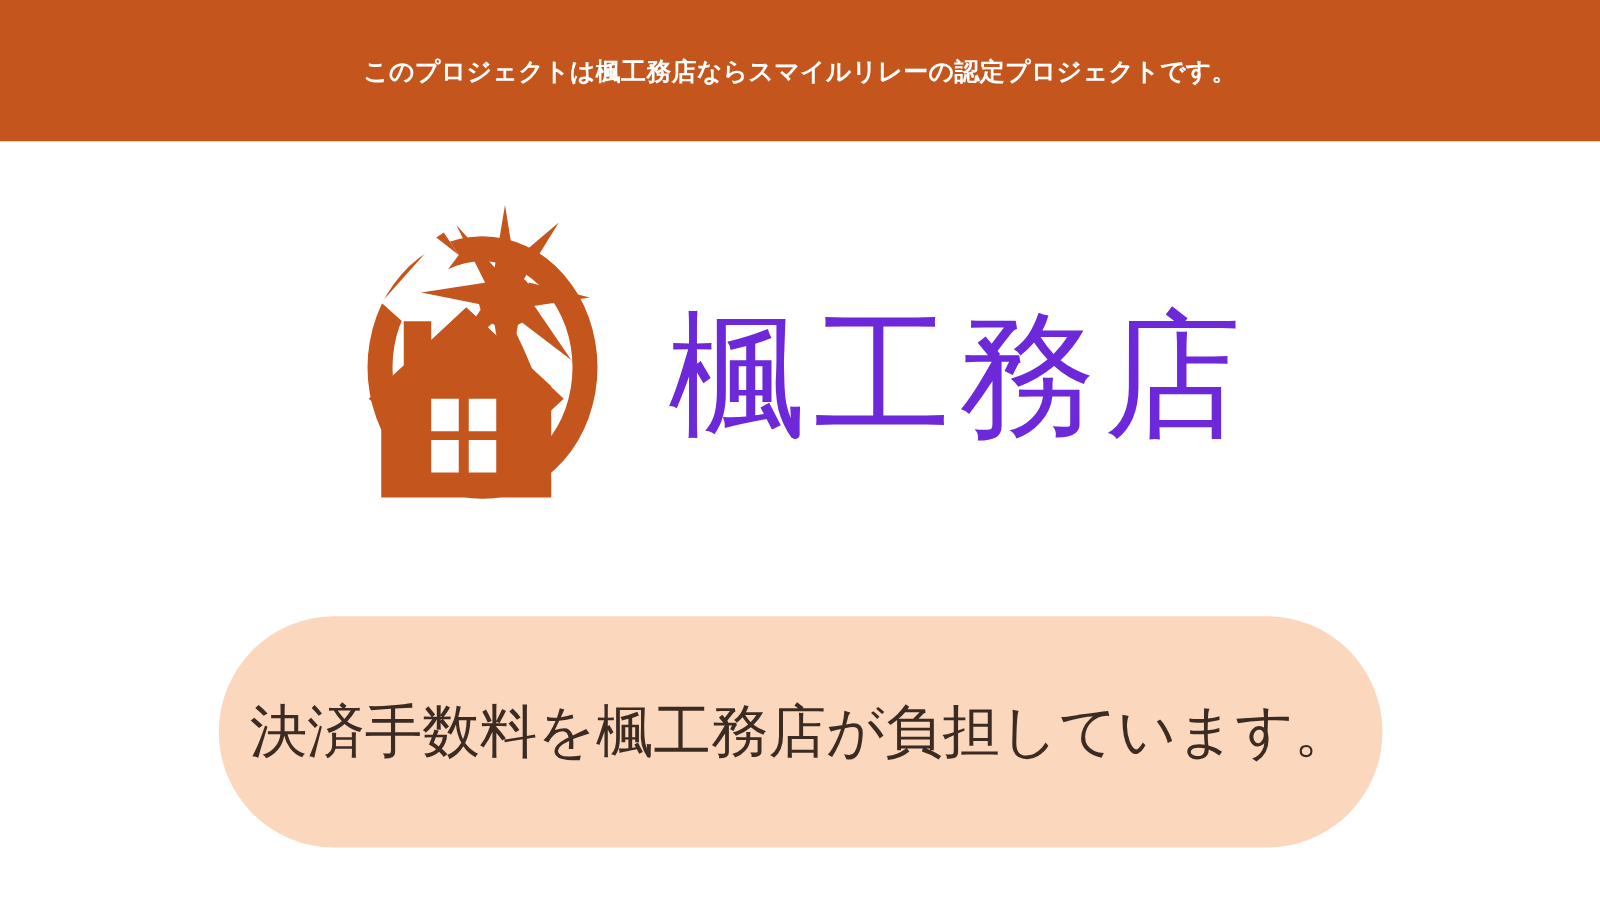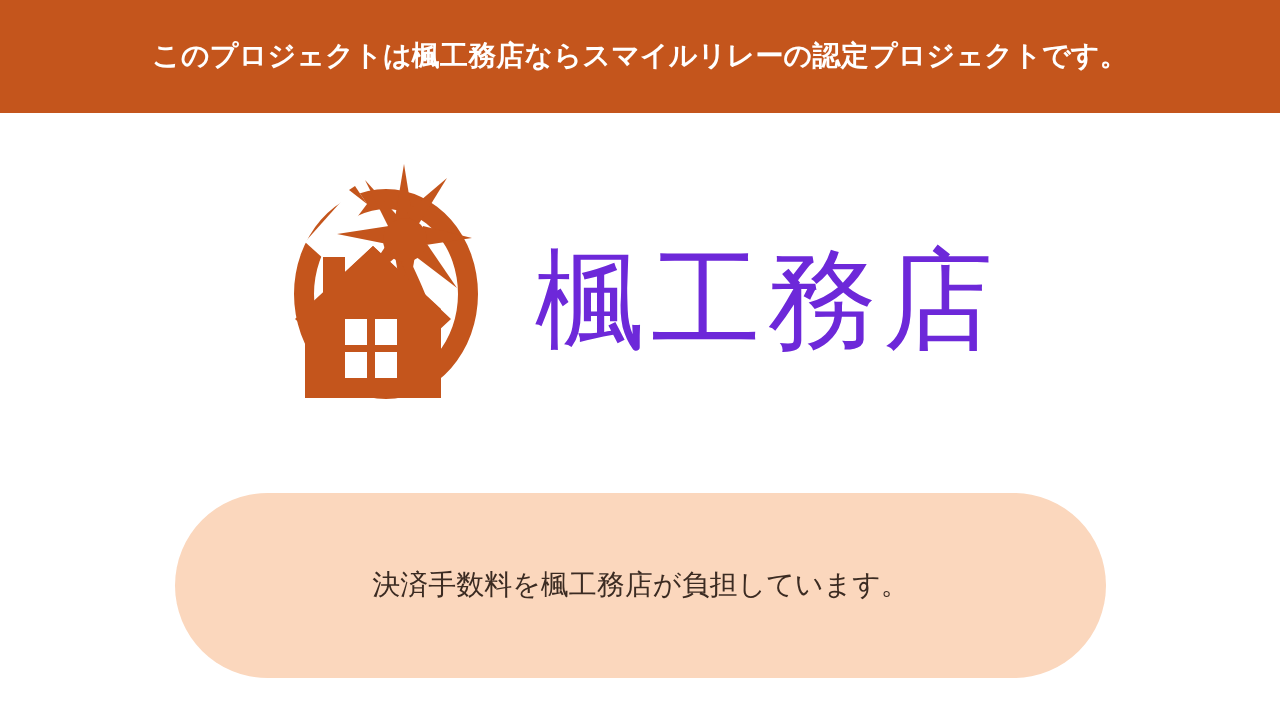--- a/index.html
+++ b/index.html
@@ -24,21 +24,21 @@
     width: 1280px;
     height: 113px;
     background: #c4551c;
     display: flex;
     align-items: center;
     justify-content: center;
     box-sizing: border-box;
   }
   .banner-text {
     color: #ffffff;
-    font-size: 28px;
+    font-size: 20px;
     font-weight: bold;
     letter-spacing: 0.2px;
     line-height: 1.1;
     white-space: nowrap;
     text-align: center;
     font-family: "DejaVu Sans", "Liberation Sans", sans-serif;
   }
 
   
   .logo-area {
@@ -84,21 +84,21 @@
     border-radius: 93px;
     box-sizing: border-box;
     display: flex;
     flex-direction: column;
     align-items: center;
     justify-content: center;
     gap: 14px;
   }
   .callout-line {
     color: #3b2b22;
-    font-size: 28px;
+    font-size: 46px;
     line-height: 1.15;
     white-space: nowrap;
     text-align: left;
     font-family: Liberation Sans, sans-serif;
   }
 </style>
 </head>
 <body>
 
 <div class="banner">

